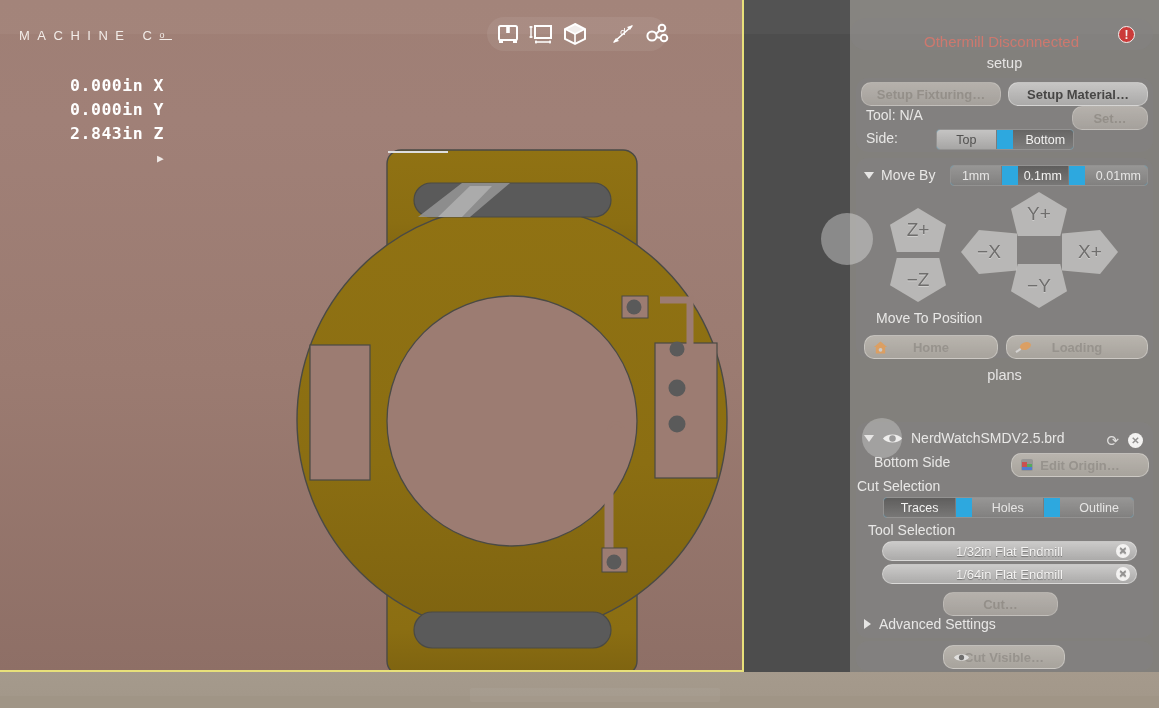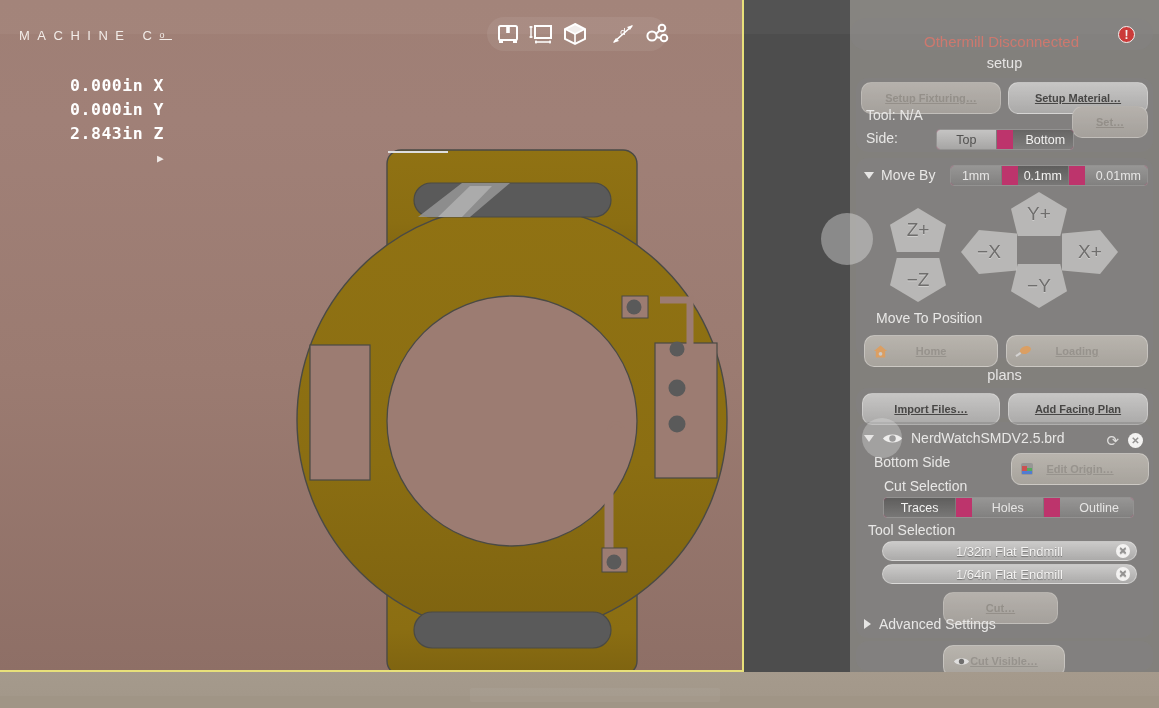--- a/index.html
+++ b/index.html
@@ -119,44 +119,44 @@
   #status-text{ color:#d16b60; font-size:15px; }
   #err-badge{
     position:absolute; right:18px; top:8px; width:17px; height:17px; border-radius:50%;
     background:#cf2020; border:1.5px solid #ffffff;
     display:flex; align-items:center; justify-content:center;
     color:#fff; font-size:12px; font-weight:bold; line-height:1;
   }
 
   
   .pill{
-    height:32px; border-radius:10px;
+    height:24px; border-radius:10px;
     background:linear-gradient(180deg,#c9c9c9 0%, #a7a7a7 100%);
     border:1px solid rgba(255,255,255,0.35);
     display:flex; align-items:center; justify-content:center;
-    color:#2e2e2e; font-size:11px; font-weight:bold;
-    cursor:pointer; position:absolute;text-decoration:underline;
+    color:#2e2e2e; font-size:13px; font-weight:bold;
+    cursor:pointer; position:absolute;
   }
   .pill.disabled{
     background:linear-gradient(180deg,#b4b0ab 0%, #a09c97 100%);
     color:#8b8781; border-color:rgba(255,255,255,0.22);
   }
   .pill.ghost{
     background:linear-gradient(180deg,#b8b4ad 0%, #a39f98 100%);
     color:#8f8b85;
   }
 
   .lbl{ position:absolute; color:#f2f2f2; font-size:14px; }
 
   
   .seg{
     position:absolute; height:21px; display:flex;
     border-radius:4px; overflow:hidden;
     border:1px solid #8a8a8a;
-    background:#be185d;
+    background:#0ea5e9;
     gap:16px;
   }
   .seg .s{
     display:flex; align-items:center; justify-content:center;
     font-size:12.5px; color:#f0f0f0; cursor:pointer;
     background:linear-gradient(180deg,#8f8f8f 0%, #757575 100%);
     border-right:1px solid #6f6f6f;
     padding:0 6px;
   }
   .seg .s:last-child{ border-right:none;padding-left:11px; }
@@ -386,24 +386,20 @@
             <ellipse cx="11" cy="6" rx="6" ry="4" fill="#e29a52" transform="rotate(-18 11 6)"></ellipse>
             <path d="M6,9 L1,12.5" stroke="#d9d9d9" stroke-width="2.2"></path>
           </svg>
         </span>
         <span>Loading</span>
       </div>
     </div>
 
     <div class="sect-title" style="top:367px;">plans</div>
 
-    <div class="panel-card" style="top:388px; height:30px;">
-      <div class="pill" style="left:6px; top:5px; width:138px;">Import Files…</div>
-      <div class="pill" style="left:152px; top:5px; width:140px;">Add Facing Plan</div>
-    </div>
 
     <div class="panel-card" style="top:422px; height:216px;">
 
       <div style="position:absolute; left:8px; top:8px; display:flex; align-items:center; gap:8px;">
         <span class="tri-down"></span>
         <span style="display:flex;">
           <svg width="21" height="13" viewBox="0 0 22 13">
             <path d="M1,6.5 C5,1 17,1 21,6.5 C17,12 5,12 1,6.5 Z" fill="#ffffff"></path>
             <circle cx="11" cy="6.5" r="3.4" fill="#6a6a6a"></circle>
           </svg>
@@ -419,21 +415,21 @@
           <svg width="14" height="14" viewBox="0 0 14 14">
             <rect x="1" y="1" width="12" height="12" rx="2" fill="#8f8f8f"></rect>
             <polygon points="2,12 2,4 7,4 7,12" fill="#cf3b3b"></polygon>
             <polygon points="7,12 7,6 12,6 12,12" fill="#3fa84a"></polygon>
             <polygon points="2,12 12,12 12,9 2,9" fill="#3a6fd8"></polygon>
           </svg>
         </span>
         <span>Edit Origin…</span>
       </div>
 
-      <div class="lbl" style="left:28px; top:56px;">Cut Selection</div>
+      <div class="lbl" style="left:1px; top:56px;">Cut Selection</div>
       <div class="seg" style="left:27px; top:75px; width:251px;">
         <div class="s on" style="width:83px;">Traces</div>
         <div class="s" style="width:83px;">Holes</div>
         <div class="s" style="width:83px;">Outline</div>
       </div>
 
       <div class="lbl" style="left:12px; top:100px;">Tool Selection</div>
       <div class="toolrow" style="top:119px;">
         <span>1/32in Flat Endmill</span>
         <span class="x">✕</span>

